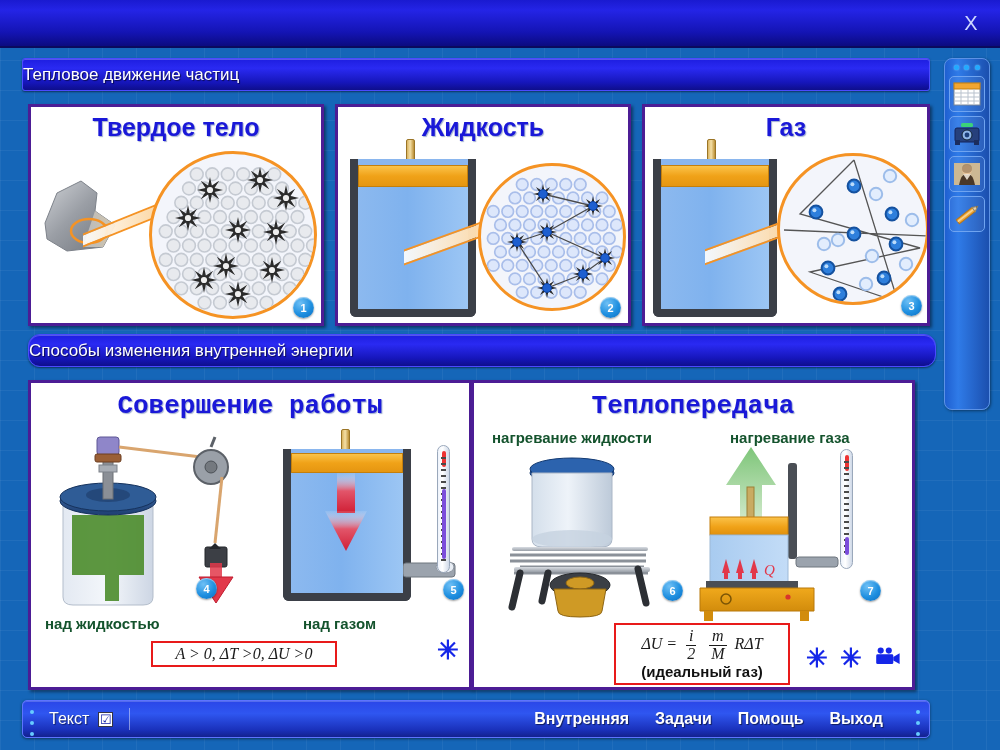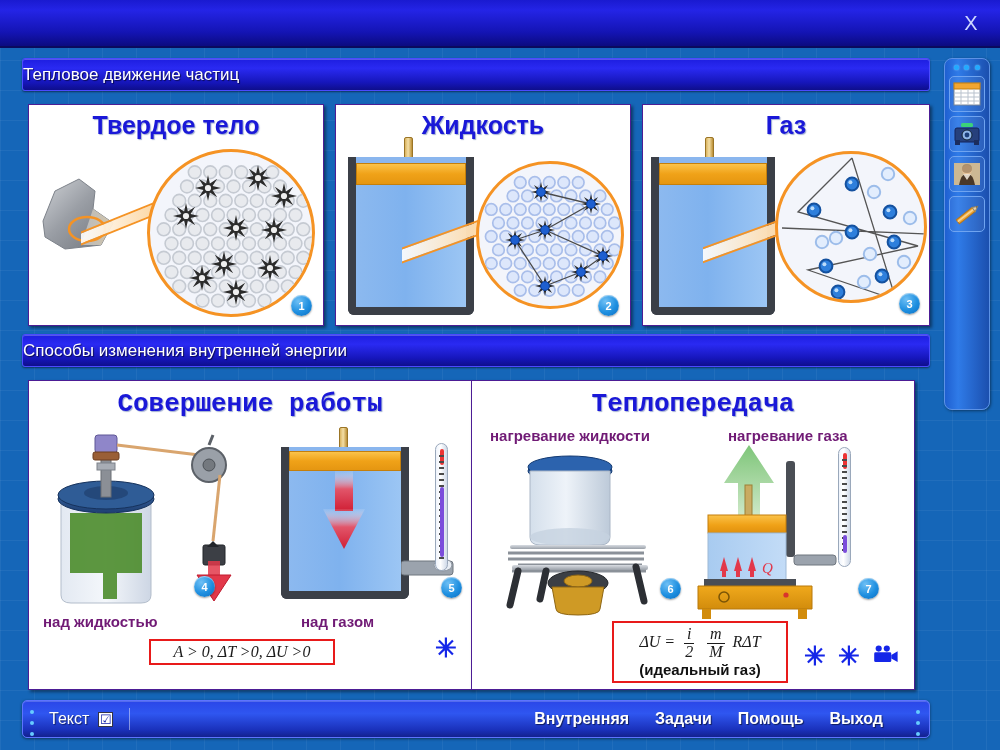--- a/index.html
+++ b/index.html
@@ -43,26 +43,26 @@
     position: absolute;
     background: linear-gradient(to bottom, #1e1ee0 0%, #2a2af2 30%, #1616bb 75%, #0e0e8c 100%);
     border: 1px solid #4a4aff;
     border-radius: 3px;
     box-shadow: 0 1px 2px rgba(0,0,0,.5), inset 0 1px 0 rgba(255,255,255,.25);
     display: flex; align-items: center; 
     color: #fff; font-size: 17px;
     text-shadow: 1px 1px 1px rgba(0,0,0,.6);
   }
   #banner1 { left: 22px; top: 58px; width: 908px; height: 33px; }
-  #banner2 { left: 22px; top: 334px; width: 908px; height: 33px; }
+  #banner2 { left: 28px; top: 334px; width: 908px; height: 33px; border-radius: 12px; }
 
   
   .panel {
     position: absolute; background: #ffffff;
-    border: 1px solid #4c1d95;
+    border: 3px solid #4c1d95;
     box-shadow: 2px 2px 3px rgba(0,0,0,.45);
     overflow: hidden;
   }
   .panel .ptitle {
     text-align: center; color: #1a18d8; font-weight: bold;
     text-shadow: 1px 1px 1px rgba(120,140,190,.7);
     white-space: nowrap;
   }
   #panel-solid  { left: 28px;  top: 104px; width: 296px; height: 222px; }
   #panel-liquid { left: 335px; top: 104px; width: 296px; height: 222px; }
@@ -133,21 +133,21 @@
   .thermo .merc-top {
     position: absolute; left: 4.5px; top: 6px; width: 4px; height: 16px;
     background: #e33; border-radius: 2px;
   }
   .thermo .merc-bot {
     position: absolute; left: 4.5px; bottom: 14px; width: 4px; height: 70px;
     background: #7b4ddb; border-radius: 2px;
   }
 
   .label-small {
-    position: absolute; font-size: 15px; font-weight: bold; color: #701a75;
+    position: absolute; font-size: 15px; font-weight: bold; color: #14532d;
     white-space: nowrap;
   }
   .formula-box {
     position: absolute; border: 2px solid #e81a1a; background: #fff;
     display: flex; flex-direction: column; align-items: center; justify-content: center;
     font-family: "Liberation Serif", serif;
   }
   .formula-line { font-style: italic; font-size: 16px; color: #1b1b1b; white-space: nowrap; }
   .formula-sub { font-family: "Liberation Sans", sans-serif; font-size: 15px; font-weight: bold; color: #111; }
   .frac { display: inline-flex; flex-direction: column; align-items: center; vertical-align: middle; margin: 0 3px; }

